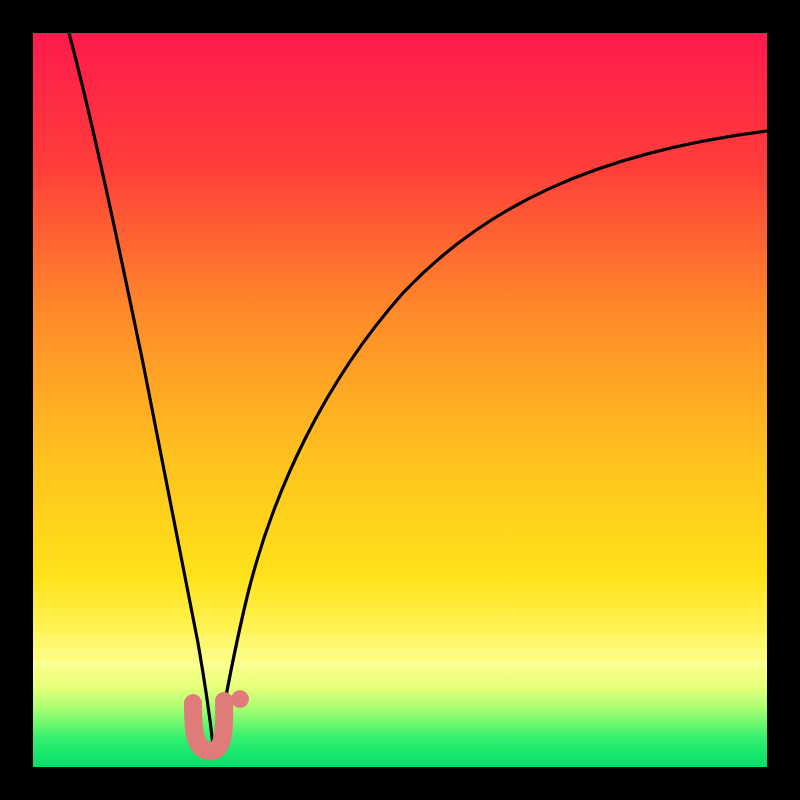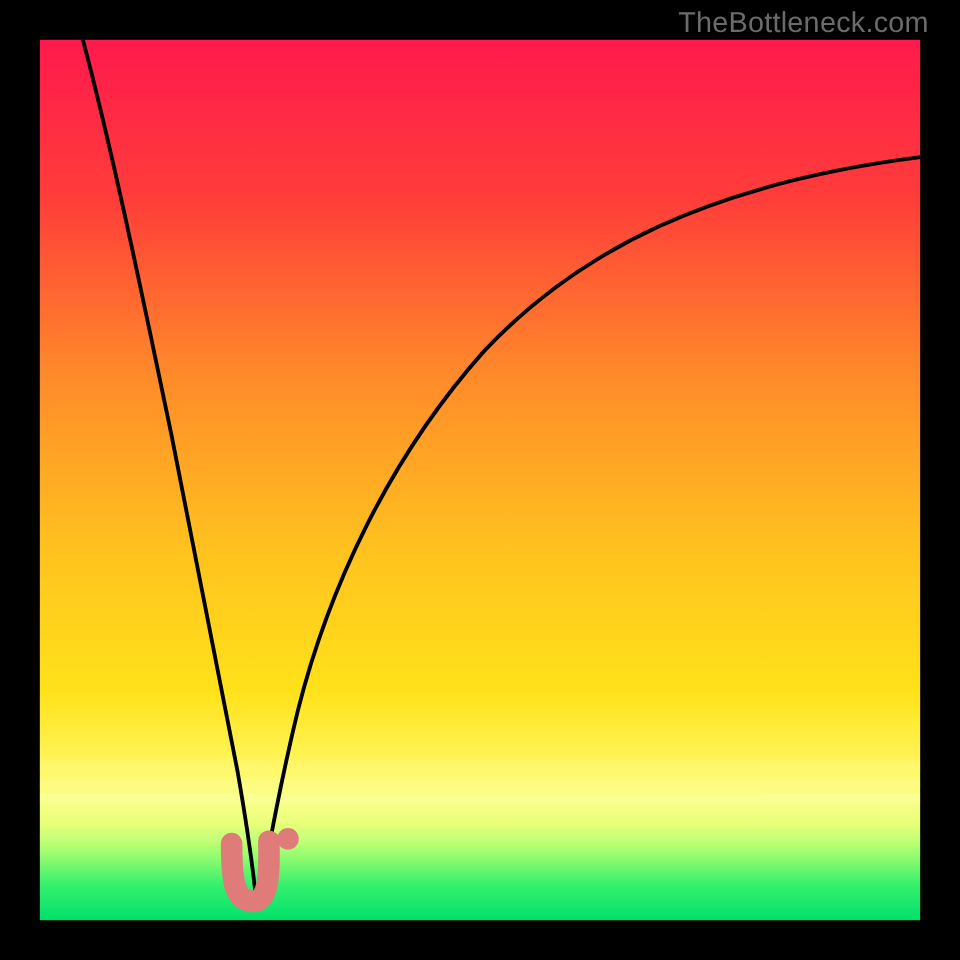--- a/index.html
+++ b/index.html
@@ -80,14 +80,13 @@
                C 450 175, 560 120, 734 98" fill="none" stroke="#000" stroke-width="3.2"></path>
 
       <path d="M 160 670
                C 160 700, 162 716, 176 718
                C 190 720, 192 700, 191 668" fill="none" stroke="#df7b78" stroke-width="18" stroke-linecap="round" stroke-linejoin="round"></path>
 
       <circle cx="207" cy="666" r="9" fill="#df7b78"></circle>
     </svg>
   </div>
 
-  <div class="watermark">TheBottleneck.com</div>
 </div>
 
 </body></html>

